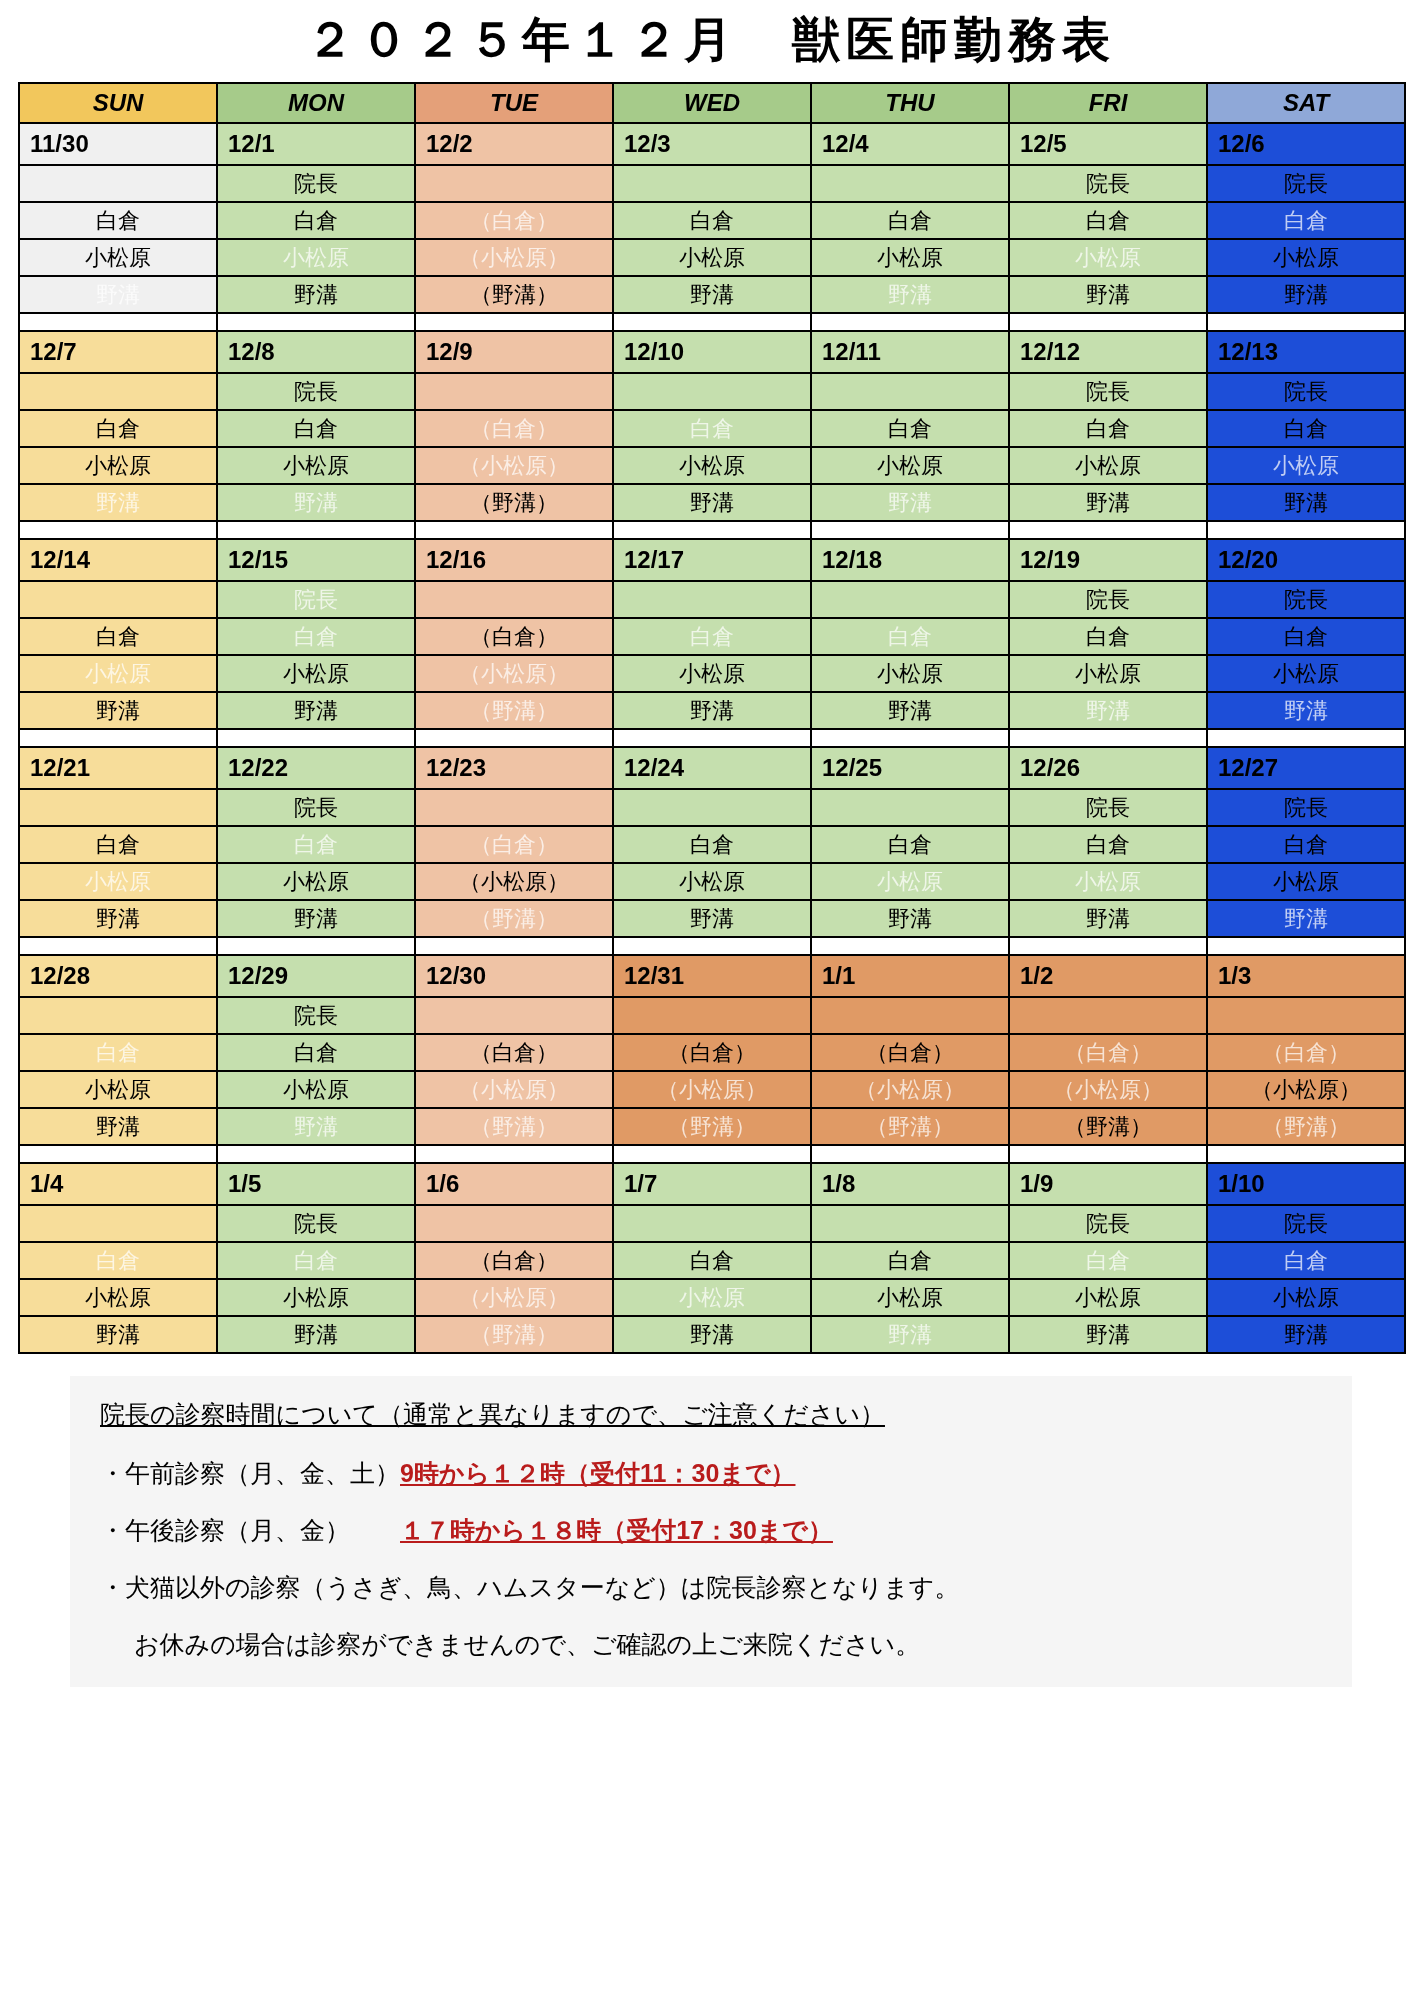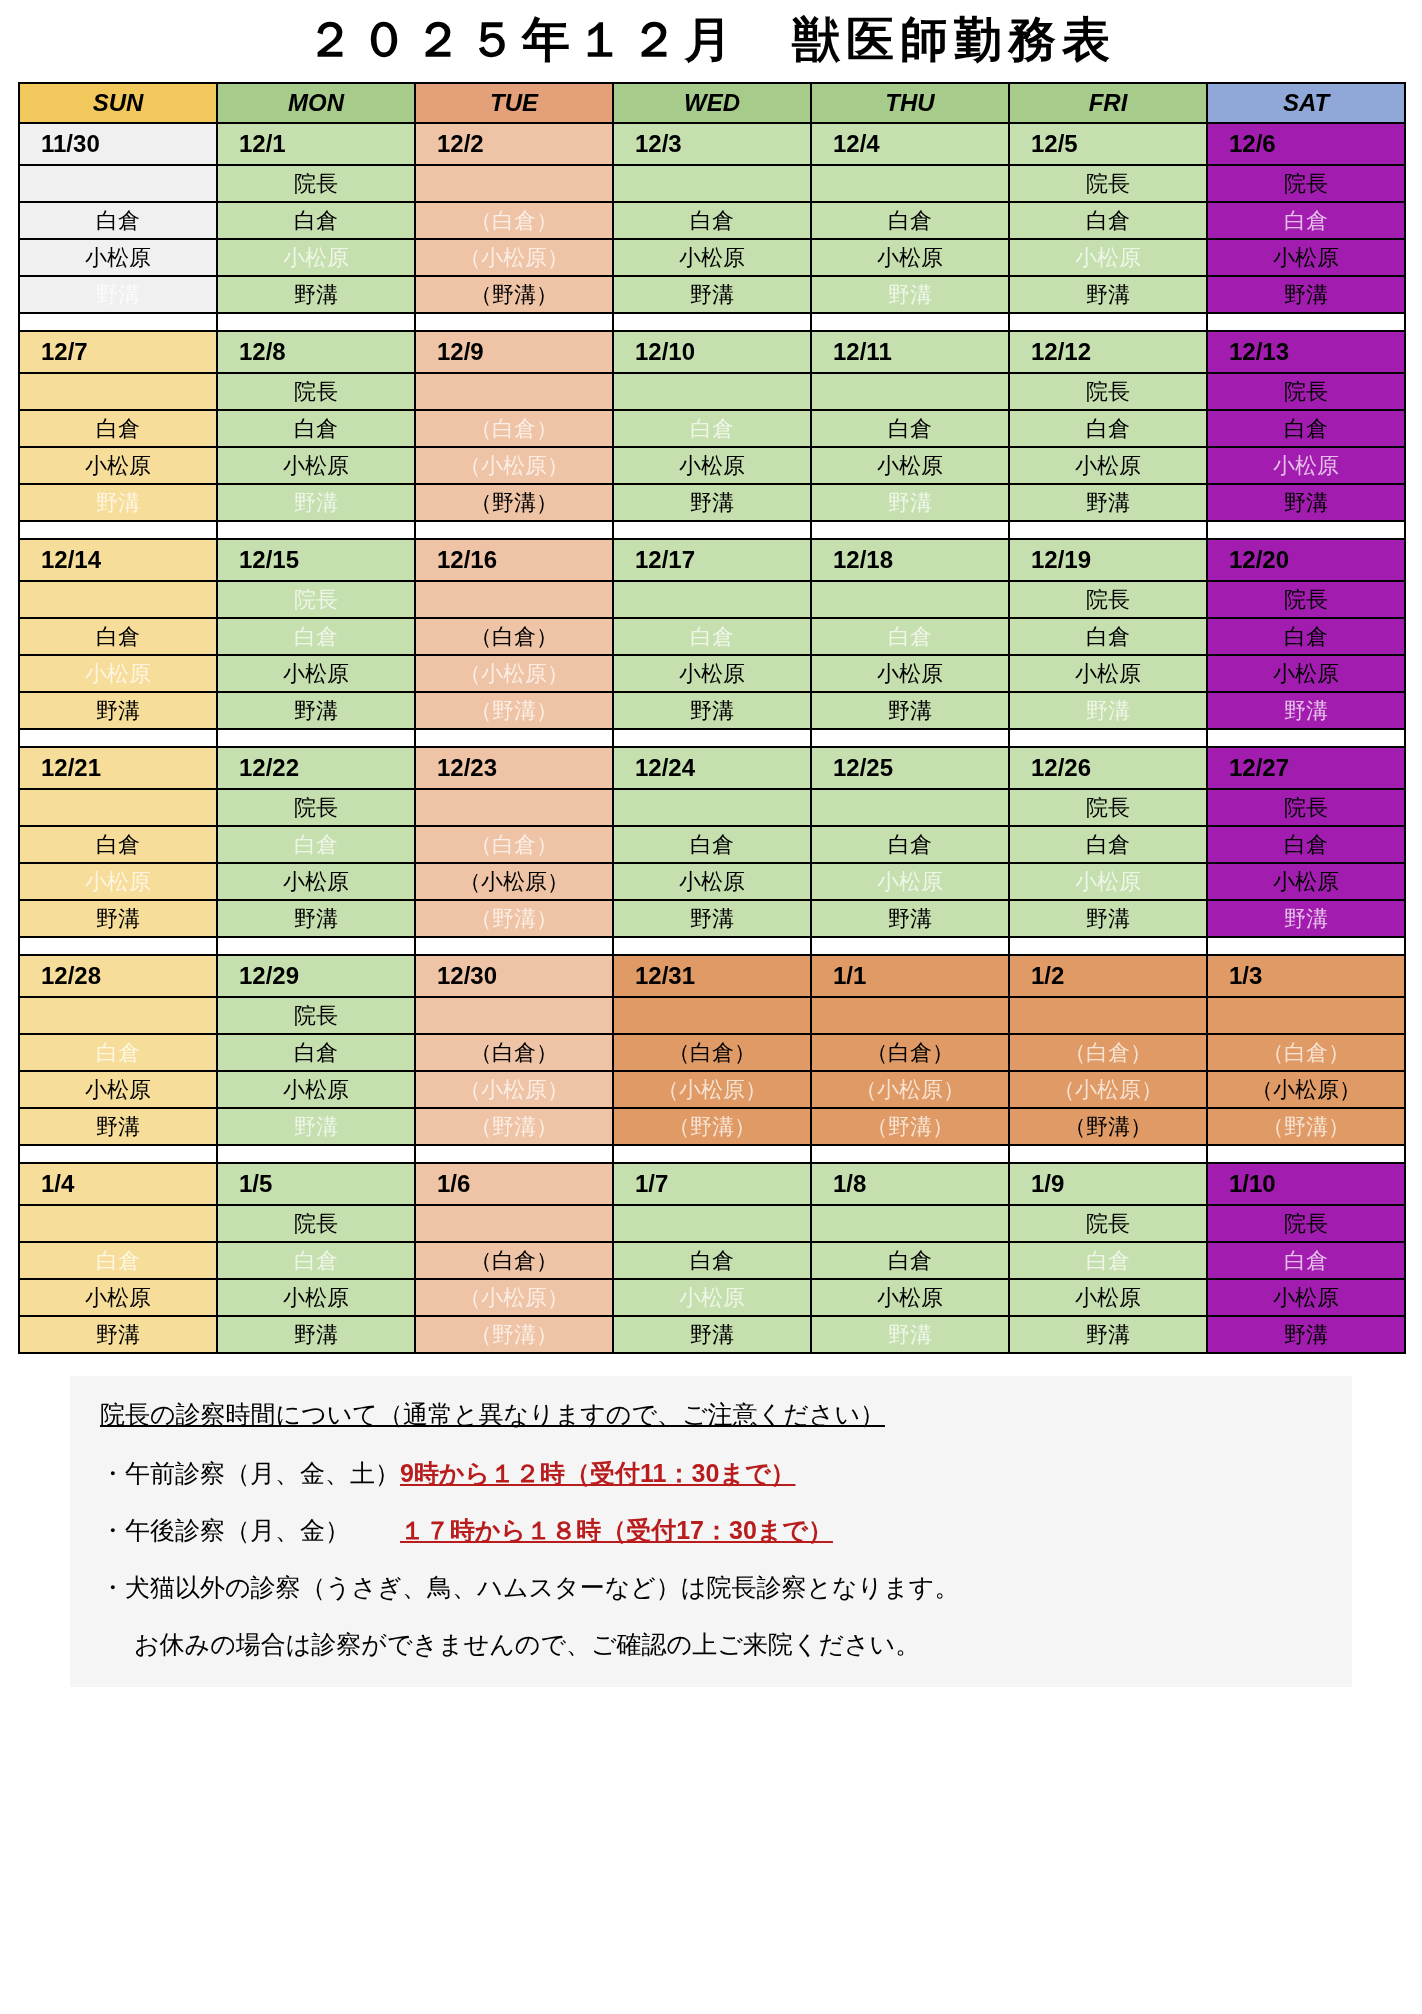--- a/index.html
+++ b/index.html
@@ -54,21 +54,21 @@
     font-style: italic;
     font-weight: bold;
     font-size: 24px;
     height: 38px;
     line-height: 38px;
   }
 
   
   tr.date-row td {
     text-align: left;
-    padding-left: 21px;
+    padding-left: 10px;
     font-weight: bold;
     font-size: 24px;
     height: 40px;
     line-height: 40px;
   }
 
   
   tr.name-row td { font-size: 22px; }
 
   
@@ -83,21 +83,21 @@
   }
 
   
   .bg-sun      { background: #f2c75c; }
   .bg-sun-lt   { background: #f7dd9a; }
   .bg-mon      { background: #a6cb8a; }
   .bg-mon-lt   { background: #c5dfae; }
   .bg-tue      { background: #e4a079; }
   .bg-tue-lt   { background: #efc3a5; }
   .bg-sat      { background: #8fa8d8; }
-  .bg-sat-lt   { background: #a21caf; }
+  .bg-sat-lt   { background: #1d4ed8; }
   .bg-grey     { background: #f0f0f0; }
   .bg-holiday  { background: #e09a65; }
 
   
   .on  { color: #000000; }
   
   .off { color: rgba(255,255,255,0.72); }
   .blank { color: transparent; }
 
   

